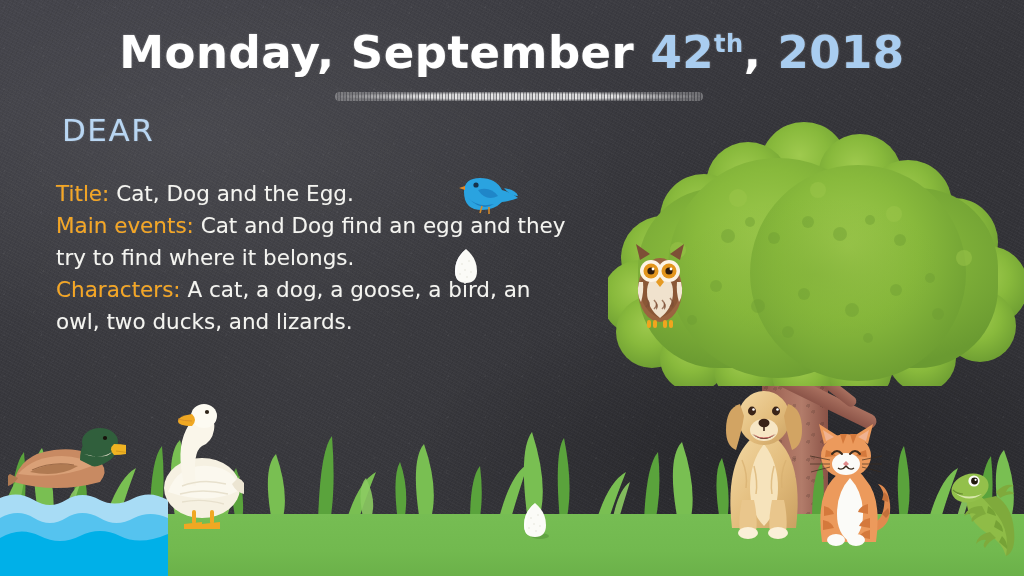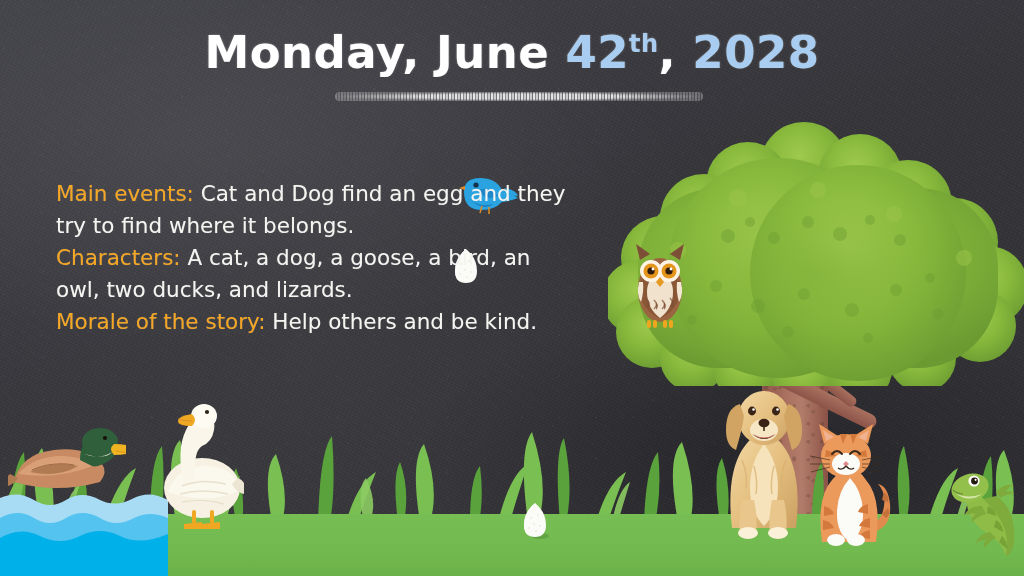--- a/index.html
+++ b/index.html
@@ -590,32 +590,33 @@
 
   <div class="pond">
     <svg viewBox="0 0 168 92" preserveAspectRatio="none">
       <path d="M0 14 q18 -8 34 2 q16 10 32 0 q16 -10 34 0 q16 8 34 -2 q16 -8 34 2 L168 92 L0 92Z" fill="#a8dcf5"></path>
       <path d="M0 34 q18 -10 34 0 q16 10 32 0 q16 -10 34 0 q16 10 34 0 q16 -8 34 0 L168 92 L0 92Z" fill="#55c3ef"></path>
       <path d="M0 54 q20 -12 40 -2 q20 10 40 0 q20 -10 40 0 q20 10 48 -2 L168 92 L0 92Z" fill="#00b0e8"></path>
     </svg>
   </div>
 
   <div class="title">
-    <span>Monday, June </span><span class="date-part">42</span><sup class="date-part">th</sup><span class="comma">, </span><span class="date-part">2028</span>
+    <span>Monday, September </span><span class="date-part">42</span><sup class="date-part">th</sup><span class="comma">, </span><span class="date-part">2018</span>
   </div>
 
   <div class="chalk-underline"></div>
 
+  <div class="dear">DEAR</div>
 
   <div class="body-text">
+    <p>
+      <span class="lbl">Title:</span><span> Cat, Dog and the Egg.</span>
+    </p>
     <p>
       <span class="lbl">Main events:</span><span> Cat and Dog find an egg and they try to find where it belongs.</span>
     </p>
     <p>
       <span class="lbl">Characters:</span><span> A cat, a dog, a goose, a bird, an owl, two ducks, and lizards.</span>
     </p>
-    <p>
-      <span class="lbl">Morale of the story:</span><span> Help others and be kind.</span>
-    </p>
   </div>
 
   <div class="grain"></div>
 </div>
 
 </body></html>

